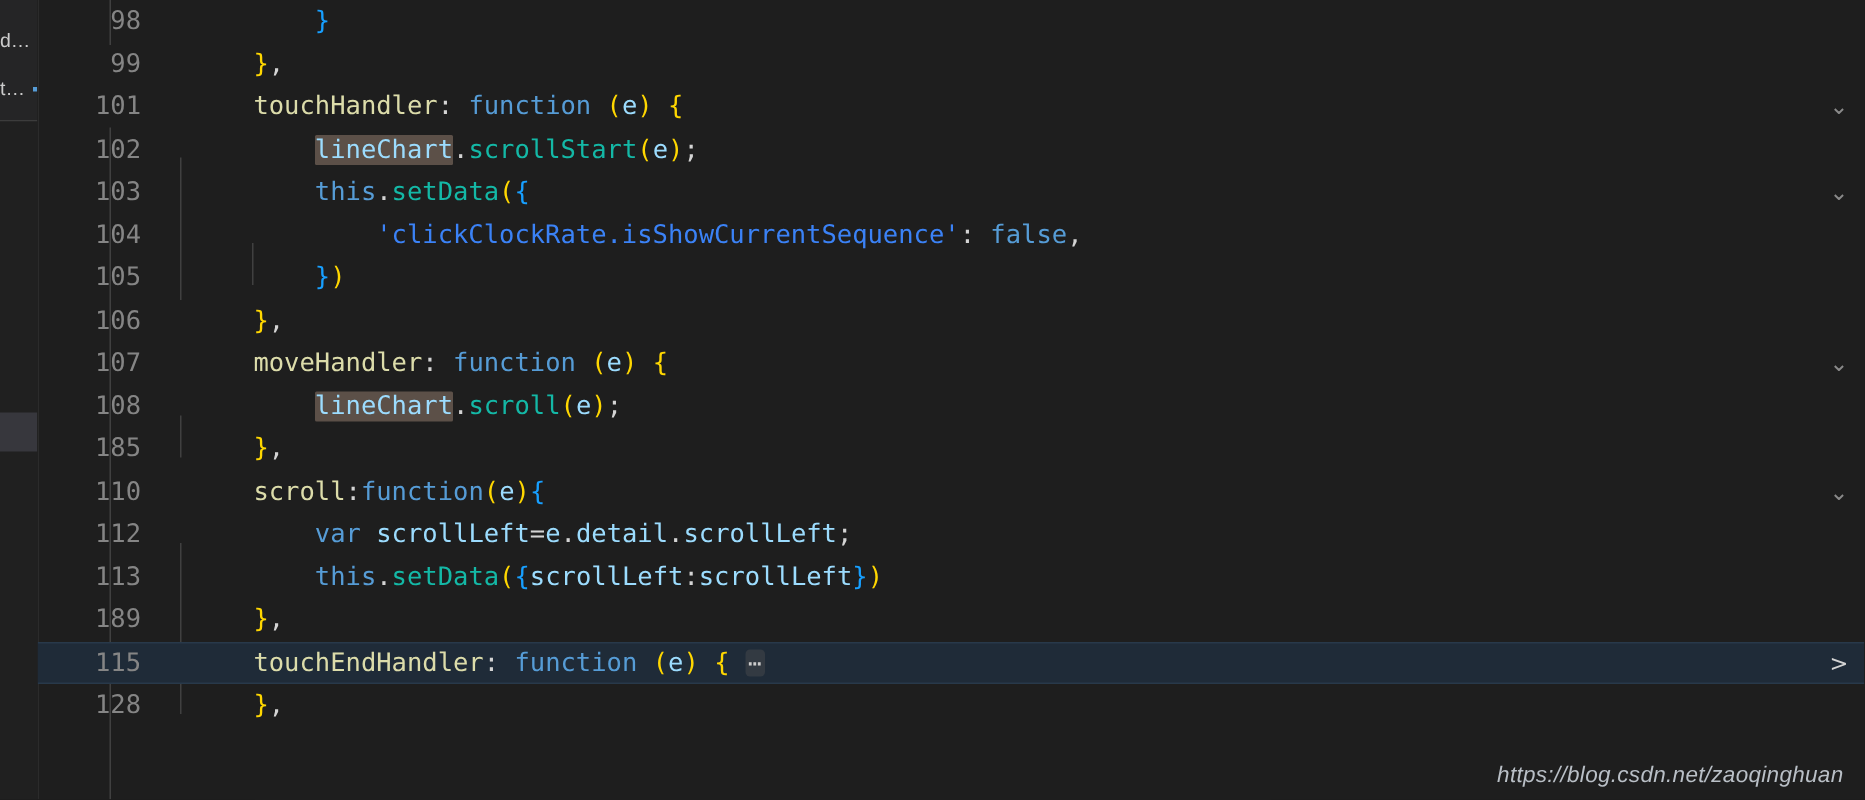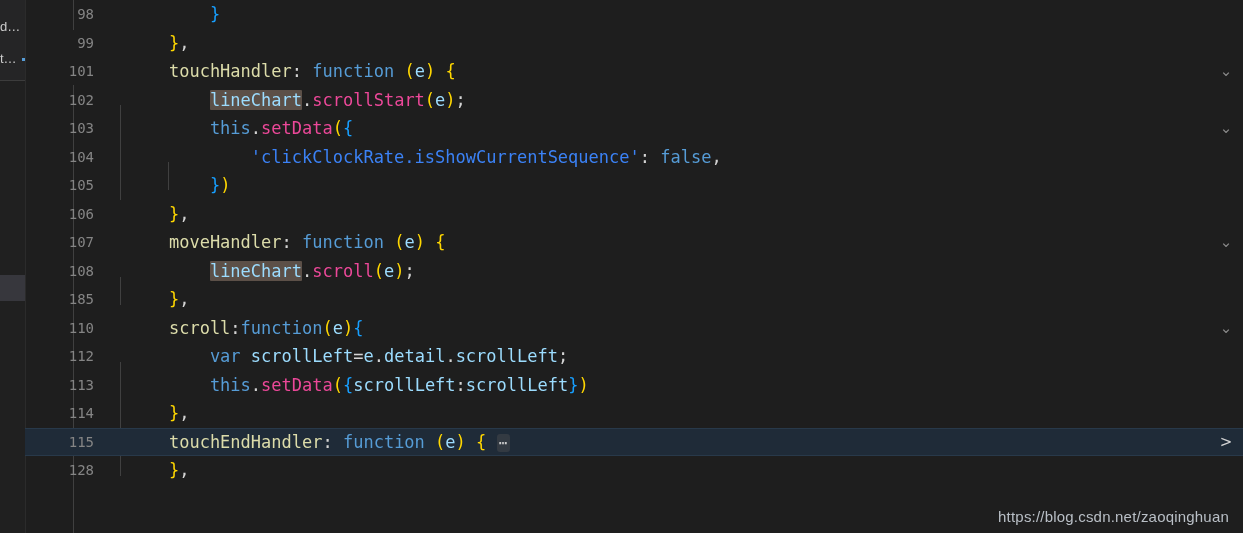--- a/index.html
+++ b/index.html
@@ -118,21 +118,21 @@
   .gutter {
     position: absolute;
     left: 0;
     top: 0;
     width: 103px;
     height: 100%;
     text-align: right;
     box-sizing: border-box;
     padding-right: 34px;
     color: #858585;
-    font-size: 14px;
+    font-size: 17px;
     font-family: "DejaVu Sans Mono", "Liberation Mono", monospace;
     user-select: none;
   }
   .fold {
     position: absolute;
     right: 6px;
     top: 0;
     width: 22px;
     height: 100%;
     color: #8a8a8a;
@@ -157,21 +157,21 @@
   .guide {
     position: absolute;
     width: 1px;
     background: #404040;
   }
 
   
   .t-cmt   { color: #6a9955; }
   .t-prop  { color: #dcdcaa; }
   .t-kw    { color: #569cd6; }
-  .t-fn    { color: #ec4899; }
+  .t-fn    { color: #14b8a6; }
   .t-this  { color: #569cd6; }
   .t-str   { color: #3b82f6; }
   .t-var   { color: #9cdcfe; }
   .t-plain { color: #d4d4d4; }
   .t-b1    { color: #ffd700; }   
   .t-b3    { color: #179fff; }   
   .t-op    { color: #d4d4d4; }
   .t-punc  { color: #d4d4d4; }
   .sel     { background: #5c5048; border-radius: 1px; margin-top: 34px; }
   .ellipsis {
@@ -185,20 +185,21 @@
   
   .watermark {
     position: absolute;
     right: 14px;
     bottom: 8px;
     color: #b9bfc6;
     font-family: "Liberation Sans", sans-serif;
     font-size: 15px;
     letter-spacing: .2px;
     pointer-events: none;
+    font-style: italic;
   }
 </style>
 </head>
 <body>
 
 <div id="app">
 
   <div class="sidebar-sliver">
     <div class="sliver-top">
       <div class="sliver-row r1">
@@ -310,21 +311,21 @@
         <div class="code"><span class="t-kw">        var</span><span class="t-plain"> </span><span class="t-var">scrollLeft</span><span class="t-op">=</span><span class="t-var">e</span><span class="t-punc">.</span><span class="t-var">detail</span><span class="t-punc">.</span><span class="t-var">scrollLeft</span><span class="t-punc">;</span></div>
       </div>
 
       <div class="row">
         <div class="gutter">113</div>
         <div class="fold"></div>
         <div class="code"><span class="t-this">        this</span><span class="t-punc">.</span><span class="t-fn">setData</span><span class="t-b1">(</span><span class="t-b3">{</span><span class="t-var">scrollLeft</span><span class="t-punc">:</span><span class="t-var">scrollLeft</span><span class="t-b3">}</span><span class="t-b1">)</span></div>
       </div>
 
       <div class="row">
-        <div class="gutter">114</div>
+        <div class="gutter">189</div>
         <div class="fold"></div>
         <div class="code"><span class="t-b1">    }</span><span class="t-punc">,</span></div>
       </div>
 
       <div class="row highlight">
         <div class="gutter">115</div>
         <div class="fold collapsed">&gt;</div>
         <div class="code"><span class="t-prop">    touchEndHandler</span><span class="t-punc">: </span><span class="t-kw">function</span><span class="t-plain"> </span><span class="t-b1">(</span><span class="t-var">e</span><span class="t-b1">)</span><span class="t-plain"> </span><span class="t-b1">{</span><span class="t-plain"> </span><span class="ellipsis">⋯</span></div>
       </div>
 

